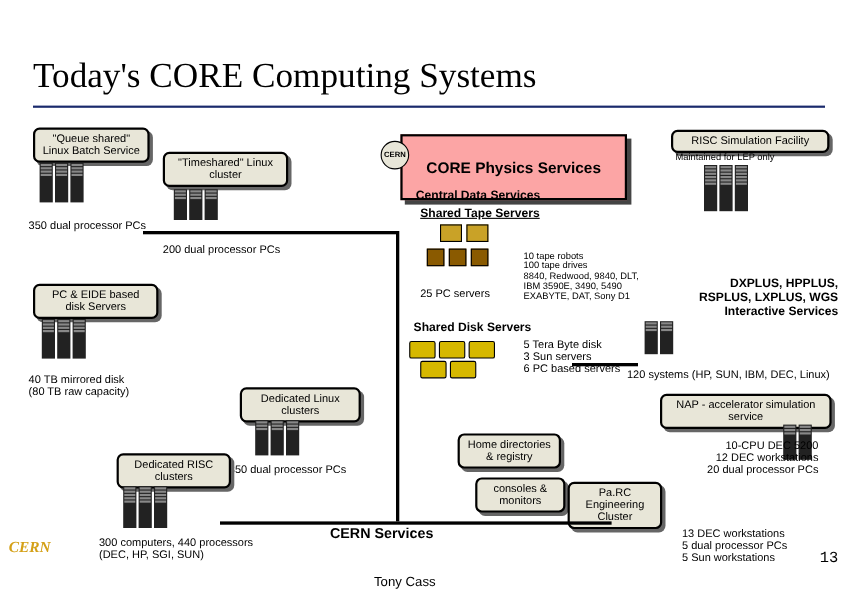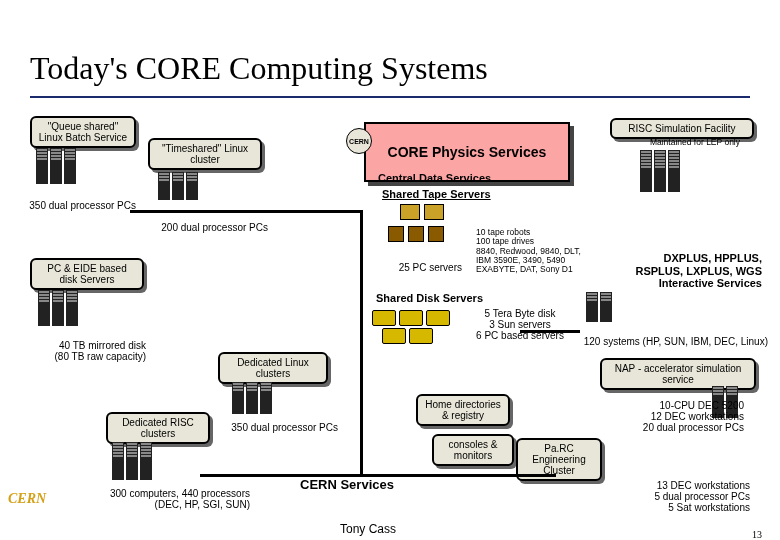--- a/index.html
+++ b/index.html
@@ -1,29 +1,29 @@
 <!DOCTYPE html>
 <html><head>
 <meta charset="utf-8">
 <style>
 body{margin:0;font-family:"Times New Roman",serif;background:#fff;width:780px;height:540px;position:relative;overflow:hidden}
 .title{position:absolute;top:50px;left:30px;font-size:32px;color:#000}
 .title-line{position:absolute;top:96px;left:30px;width:720px;height:2px;background:#1a2a6c}
 .box{position:absolute;background:#e8e6d8;border:2px solid #000;border-radius:6px;padding:3px 5px;font-family:Arial,sans-serif;font-size:10px;text-align:center;line-height:1.1}
 .box.sh{box-shadow:3px 3px 0 #666}
 .highlight{position:absolute;background:#fca5a5;border:2px solid #000;font-family:Arial,sans-serif;font-size:14px;font-weight:bold;text-align:center;padding:20px 12px;box-shadow:4px 4px 0 #444}
-.label{position:absolute;font-family:Arial,sans-serif;font-size:10px;text-align:right;line-height:1.1}
+.label{position:absolute;font-family:Arial,sans-serif;font-size:10px;text-align:left;line-height:1.1}
 .big-label{position:absolute;font-family:Arial,sans-serif;font-size:11px;font-weight:bold;line-height:1.15}
 .cern-tag{position:absolute;width:24px;height:24px;border:1px solid #000;border-radius:50%;font:bold 7px Arial;display:flex;align-items:center;justify-content:center;background:#e8e6d8}
 .servers{position:absolute;display:flex;gap:2px}
 .srv{width:10px;background:#222;display:flex;flex-direction:column;gap:1px;padding:1px}
 .srv i{display:block;height:2px;background:#888}
 .hline{position:absolute;border-top:3px solid #000;height:0}
 .vline{position:absolute;border-left:3px solid #000;width:0}
-.page-num{position:absolute;bottom:0;right:18px;font-family:Liberation Serif, serif;font-size:10px}
+.page-num{position:absolute;bottom:24px;right:18px;font-family:Liberation Mono, monospace;font-size:14px}
 .footer{position:absolute;bottom:4px;left:340px;font-family:Arial;font-size:12px}
 .disk-stack{position:absolute;display:flex;gap:3px}
 .disk-stack .d{width:22px;height:14px;background:#d6b800;border:1px solid #000;border-radius:2px}
 .tape{position:absolute;display:flex;gap:4px}
 .tape .t{width:18px;height:14px;background:#c9a227;border:1px solid #000}
 .robot{position:absolute;display:flex;gap:4px}
 .robot .r{width:14px;height:14px;background:#8a5a00;border:1px solid #000}
 .cern-logo{position:absolute;left:8px;bottom:14px;width:56px;height:34px;font:italic 600 14px/1 "Times New Roman";color:#d4a017}
 </style>
 </head>
@@ -170,21 +170,21 @@
 <div class="big-label" style="top:292px;left:376px;">Shared Disk Servers</div>
 <div class="disk-stack" style="top:310px;left:372px">
     <div class="d"></div>
     <div class="d"></div>
     <div class="d"></div>
   </div>
 <div class="disk-stack" style="top:328px;left:382px">
     <div class="d"></div>
     <div class="d"></div>
   </div>
-<div class="label" style="top:308px;left:465px;width:110px;text-align:center;white-space:pre-line">5 Tera Byte disk
+<div class="label" style="top:308px;left:476px;width:110px;text-align:left;white-space:pre-line">5 Tera Byte disk
 3 Sun servers
 6 PC based servers</div>
 
 <div class="box sh" style="top:394px;left:416px;width:80px">Home directories &amp; registry</div>
 <div class="box sh" style="top:434px;left:432px;width:68px">consoles &amp; monitors</div>
 
 <div class="big-label" style="top:478px;left:300px;font-size:13px">CERN Services</div>
 
 <div class="box sh" style="top:118px;left:610px;width:130px">RISC Simulation Facility</div>
 <div class="label" style="top:138px;left:614px;width:126px;font-size:8.5px">Maintained for LEP only</div>
@@ -245,21 +245,21 @@
       <i></i>
     </div>
   </div>
 <div class="label" style="top:400px;left:604px;width:140px;text-align:right;white-space:pre-line">10-CPU DEC 5200
 12 DEC workstations
 20 dual processor PCs</div>
 
 <div class="box sh" style="top:438px;left:516px;width:72px">Pa.RC Engineering Cluster</div>
 <div class="label" style="top:480px;left:620px;width:130px;white-space:pre-line">13 DEC workstations
 5 dual processor PCs
-5 Sat workstations</div>
+5 Sun workstations</div>
 
 <div class="hline" style="top:210px;left:130px;width:230px"></div>
 <div class="vline" style="top:210px;left:360px;height:264px"></div>
 <div class="hline" style="top:474px;left:200px;width:356px"></div>
 <div class="hline" style="top:330px;left:520px;width:60px"></div>
 
 <div class="cern-logo">CERN</div>
 <div class="footer">Tony Cass</div>
 <div class="page-num">13</div>
 

